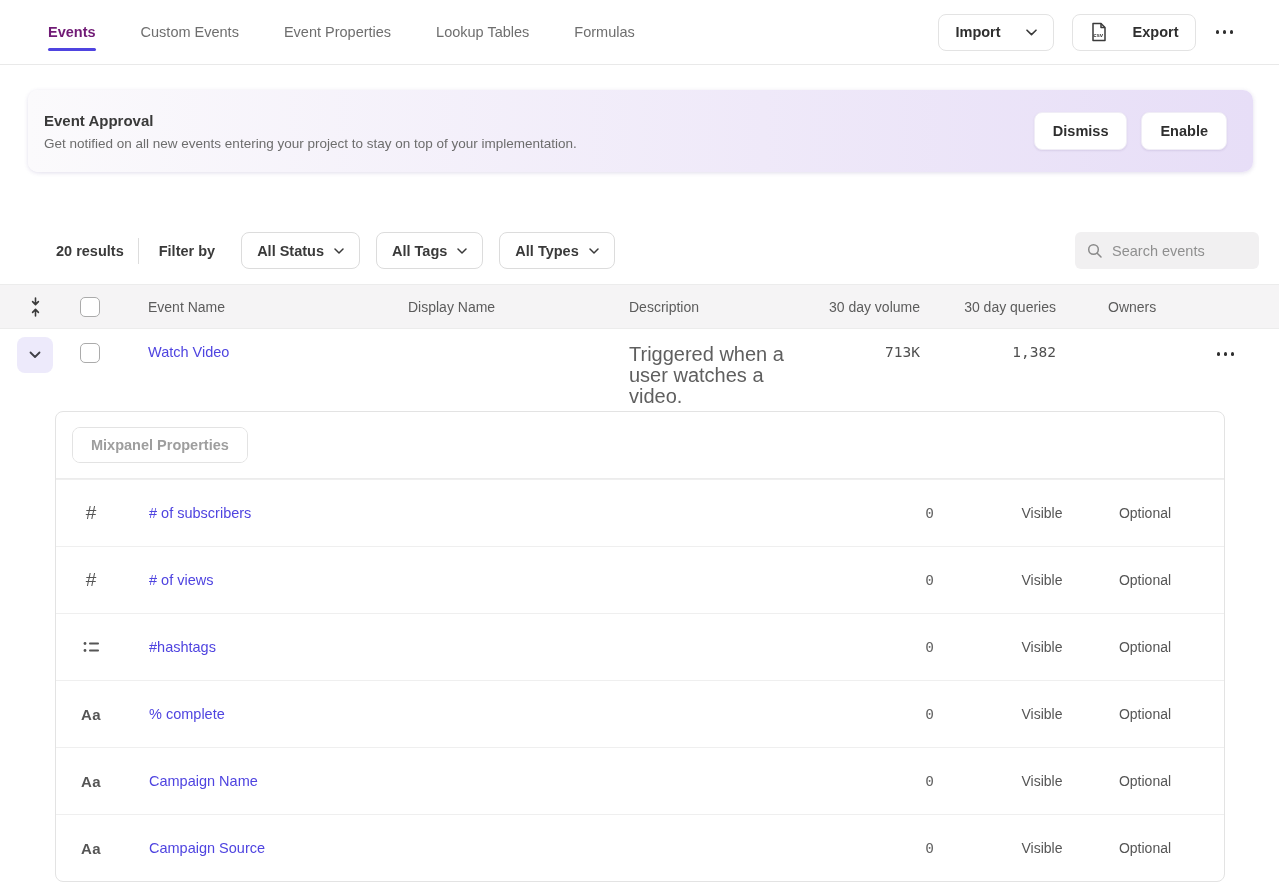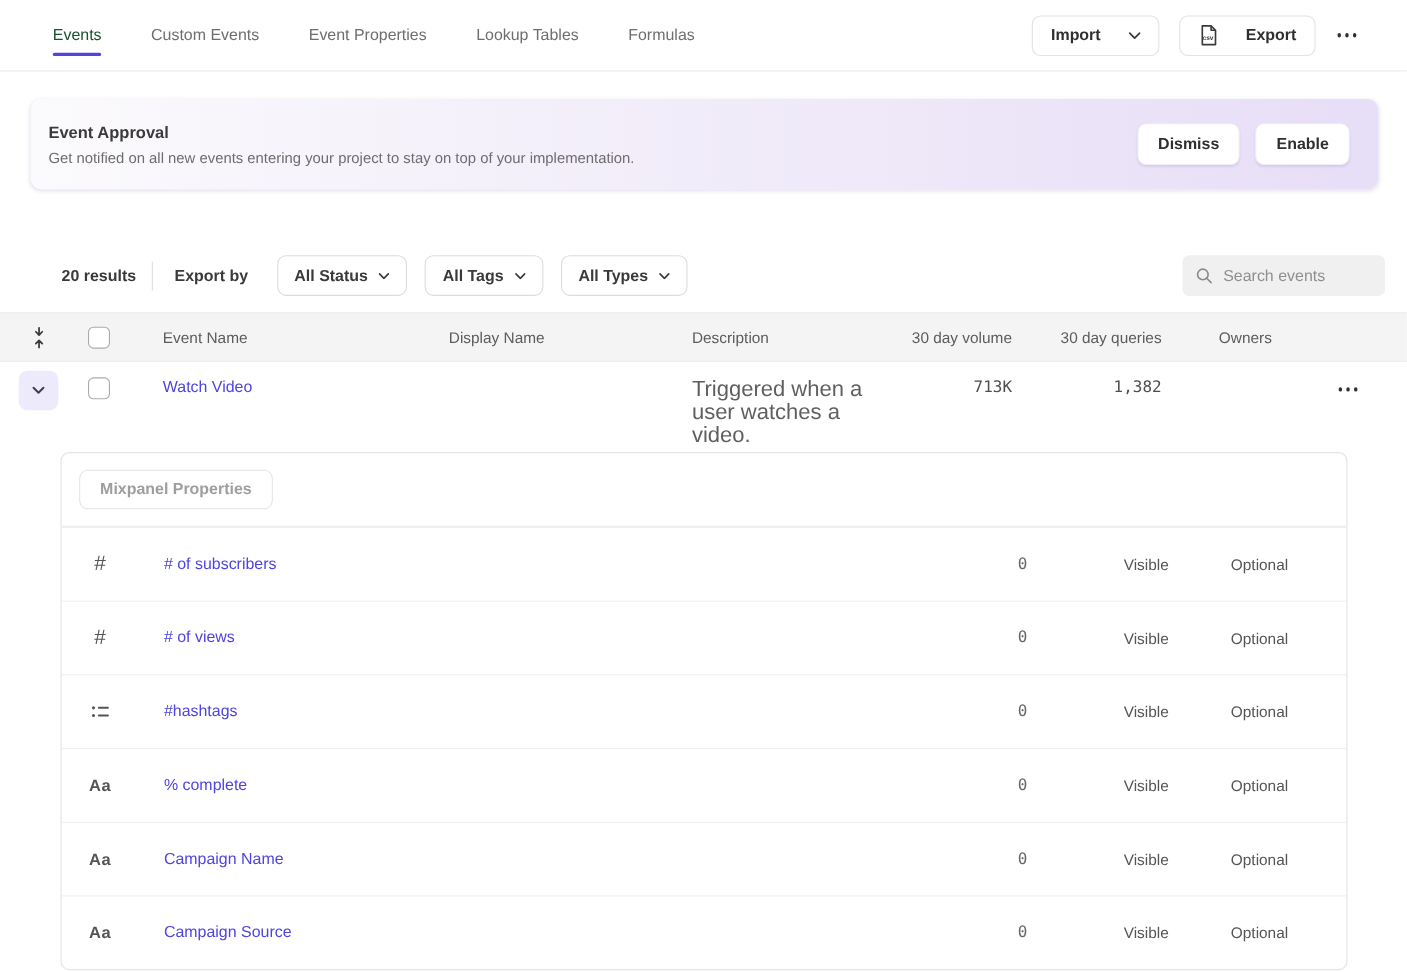--- a/index.html
+++ b/index.html
@@ -5,21 +5,21 @@
   * { box-sizing: border-box; margin: 0; padding: 0; }
   html,body { width:1279px; height:884px; overflow:hidden; background:#fff;
     font-family:"Liberation Sans", sans-serif; color:#3a3a3a; }
 
   
   .topnav { display:flex; align-items:center; height:65px; padding:0 44px 0 48px;
     border-bottom:1px solid #e9e9e9; background:#fff; }
   .tabs { display:flex; gap:45px; height:100%; align-items:center; }
   .tab { position:relative; font-size:14.5px; color:#6e6e6e; cursor:pointer;
     height:100%; display:flex; align-items:center; }
-  .tab.active { color:#14532d; font-weight:normal; }
+  .tab.active { color:#701a75; font-weight:bold; }
   .tab.active::after { content:""; position:absolute; left:0; right:0; bottom:13px;
     height:3px; border-radius:2px; background:#4f44e0; }
   .nav-right { margin-left:auto; display:flex; align-items:center; gap:18px; }
   .btn { display:inline-flex; align-items:center; gap:25px; height:37px; padding:0 16px;
     background:#fff; border:1px solid #e3e3e3; border-radius:8px; font-size:14.5px;
     color:#2f2f2f; font-weight:600; cursor:pointer; font-family:inherit; }
   .dots { display:inline-flex; gap:3.5px; align-items:center; cursor:pointer; padding:6px 2px; }
   .dots i { width:3.5px; height:3.5px; border-radius:50%; background:#2f2f2f; }
 
   
@@ -141,21 +141,21 @@
   </div>
   <div class="banner-actions">
     <button class="banner-btn">Dismiss</button>
     <button class="banner-btn">Enable</button>
   </div>
 </div>
 
 <div class="filters">
   <span class="results">20 results</span>
   <span class="vdiv"></span>
-  <span class="filter-by">Export by</span>
+  <span class="filter-by">Filter by</span>
   <div class="dropdowns">
     <button class="dd">
       <span>All Status</span>
       <span>
           <svg width="10" height="6" viewBox="0 0 10 6">
             <path d="M1 1 L5 5 L9 1" fill="none" stroke="#3a3a3a" stroke-width="1.5" stroke-linecap="round" stroke-linejoin="round"></path>
           </svg>
         </span>
     </button>
     <button class="dd">

